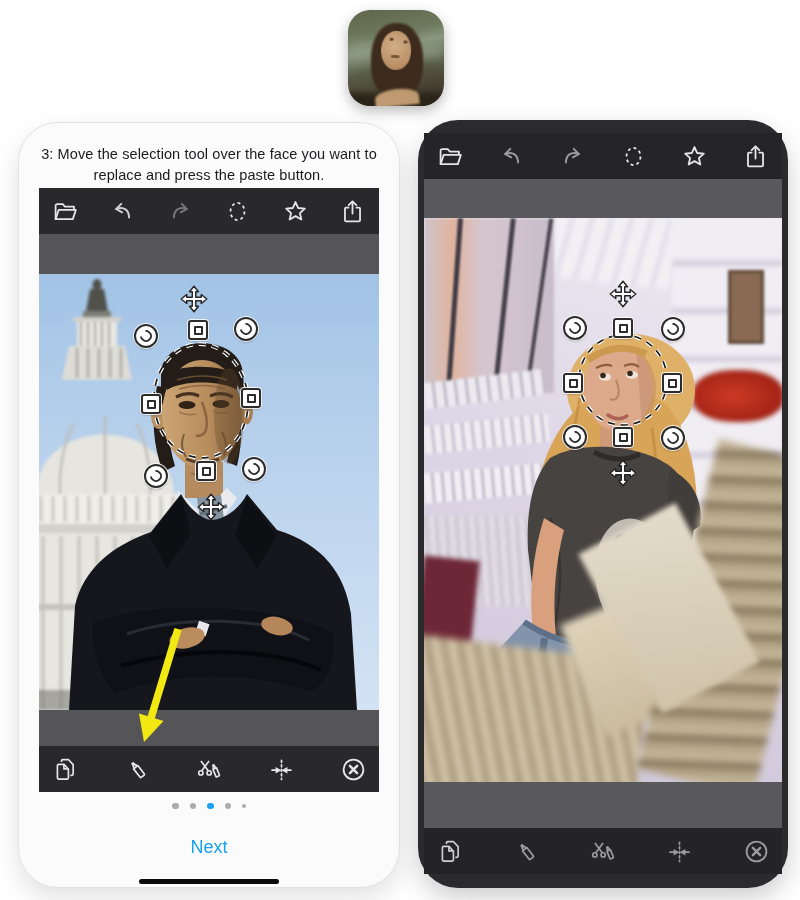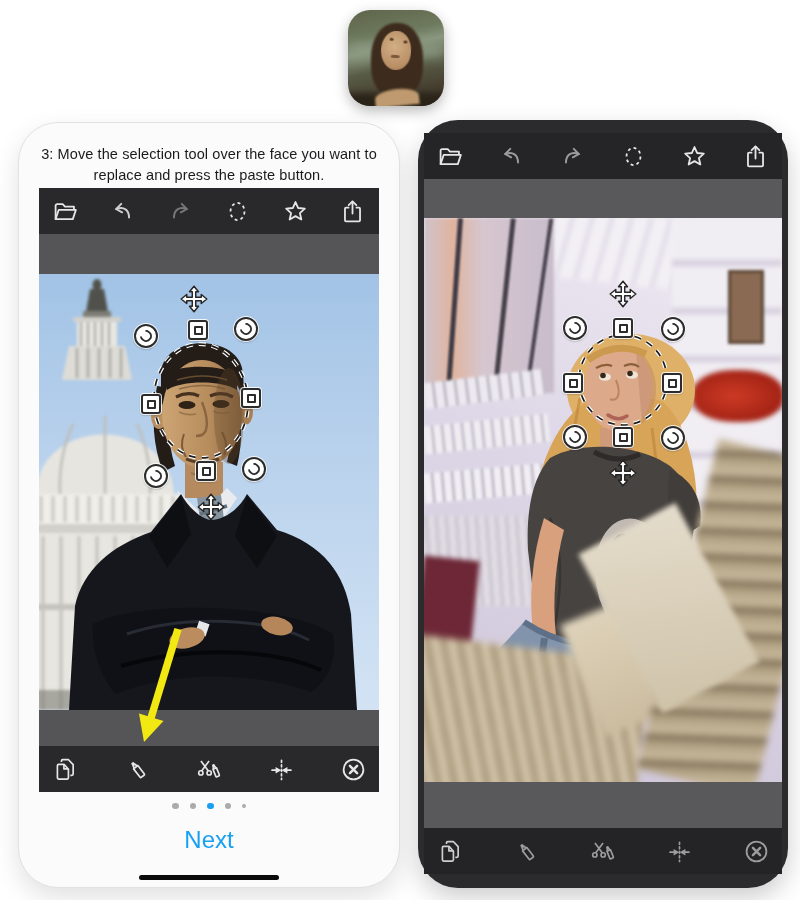--- a/index.html
+++ b/index.html
@@ -71,22 +71,22 @@
   .h-cross{position:absolute;width:32px;height:32px;transform:translate(-50%,-50%);}
   .sel-svg,.ovl{position:absolute;inset:0;pointer-events:none;}
   .dash-w{fill:none;stroke:#ffffff;stroke-width:4;stroke-dasharray:7 6;}
   .dash-b{fill:none;stroke:#1e1e1e;stroke-width:1.7;stroke-dasharray:7 6;}
 
   
   .pager{display:flex;justify-content:center;align-items:center;gap:11px;margin-top:9px;height:10px;}
   .dot{width:6.5px;height:6.5px;border-radius:50%;background:#ababab;}
   .dot.active{background:#18a0f2;}
   .dot.small{width:4px;height:4px;}
-  .next{display:block;margin:13px auto 0;background:none;border:0;padding:2px 10px;
-        color:#18a0f2;font-size:24px;font-family:"Liberation Sans",sans-serif;cursor:pointer;}
+  .next{display:block;margin:24px auto 0;background:none;border:0;padding:2px 10px;
+        color:#18a0f2;font-size:18px;font-family:"Liberation Sans",sans-serif;cursor:pointer;}
   .homebar{width:140px;height:5px;border-radius:3px;background:#0b0b0b;margin:19px auto 0;}
 
   .arrow-svg{position:absolute;inset:0;pointer-events:none;}
 </style>
 </head>
 <body>
 
 <div class="stage">
 
   <svg width="0" height="0" style="position:absolute">

